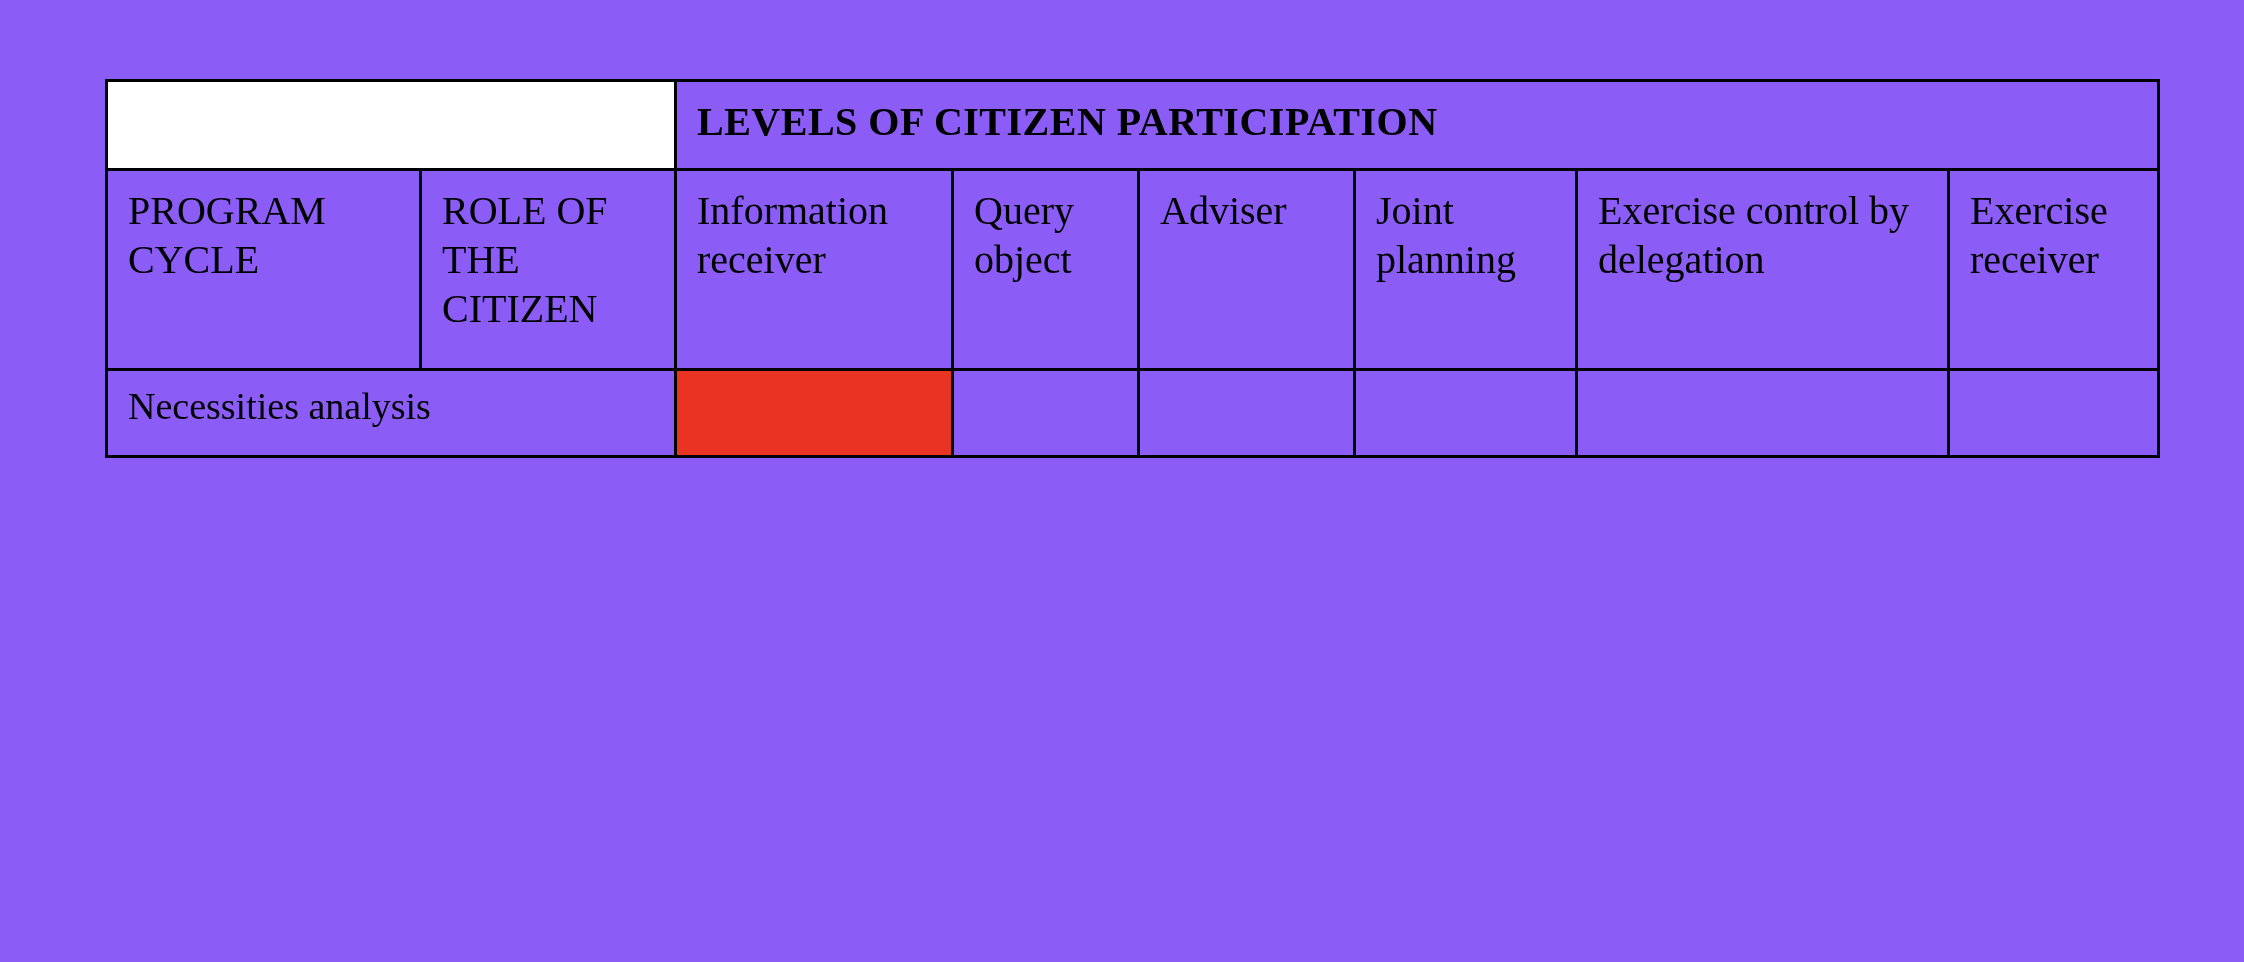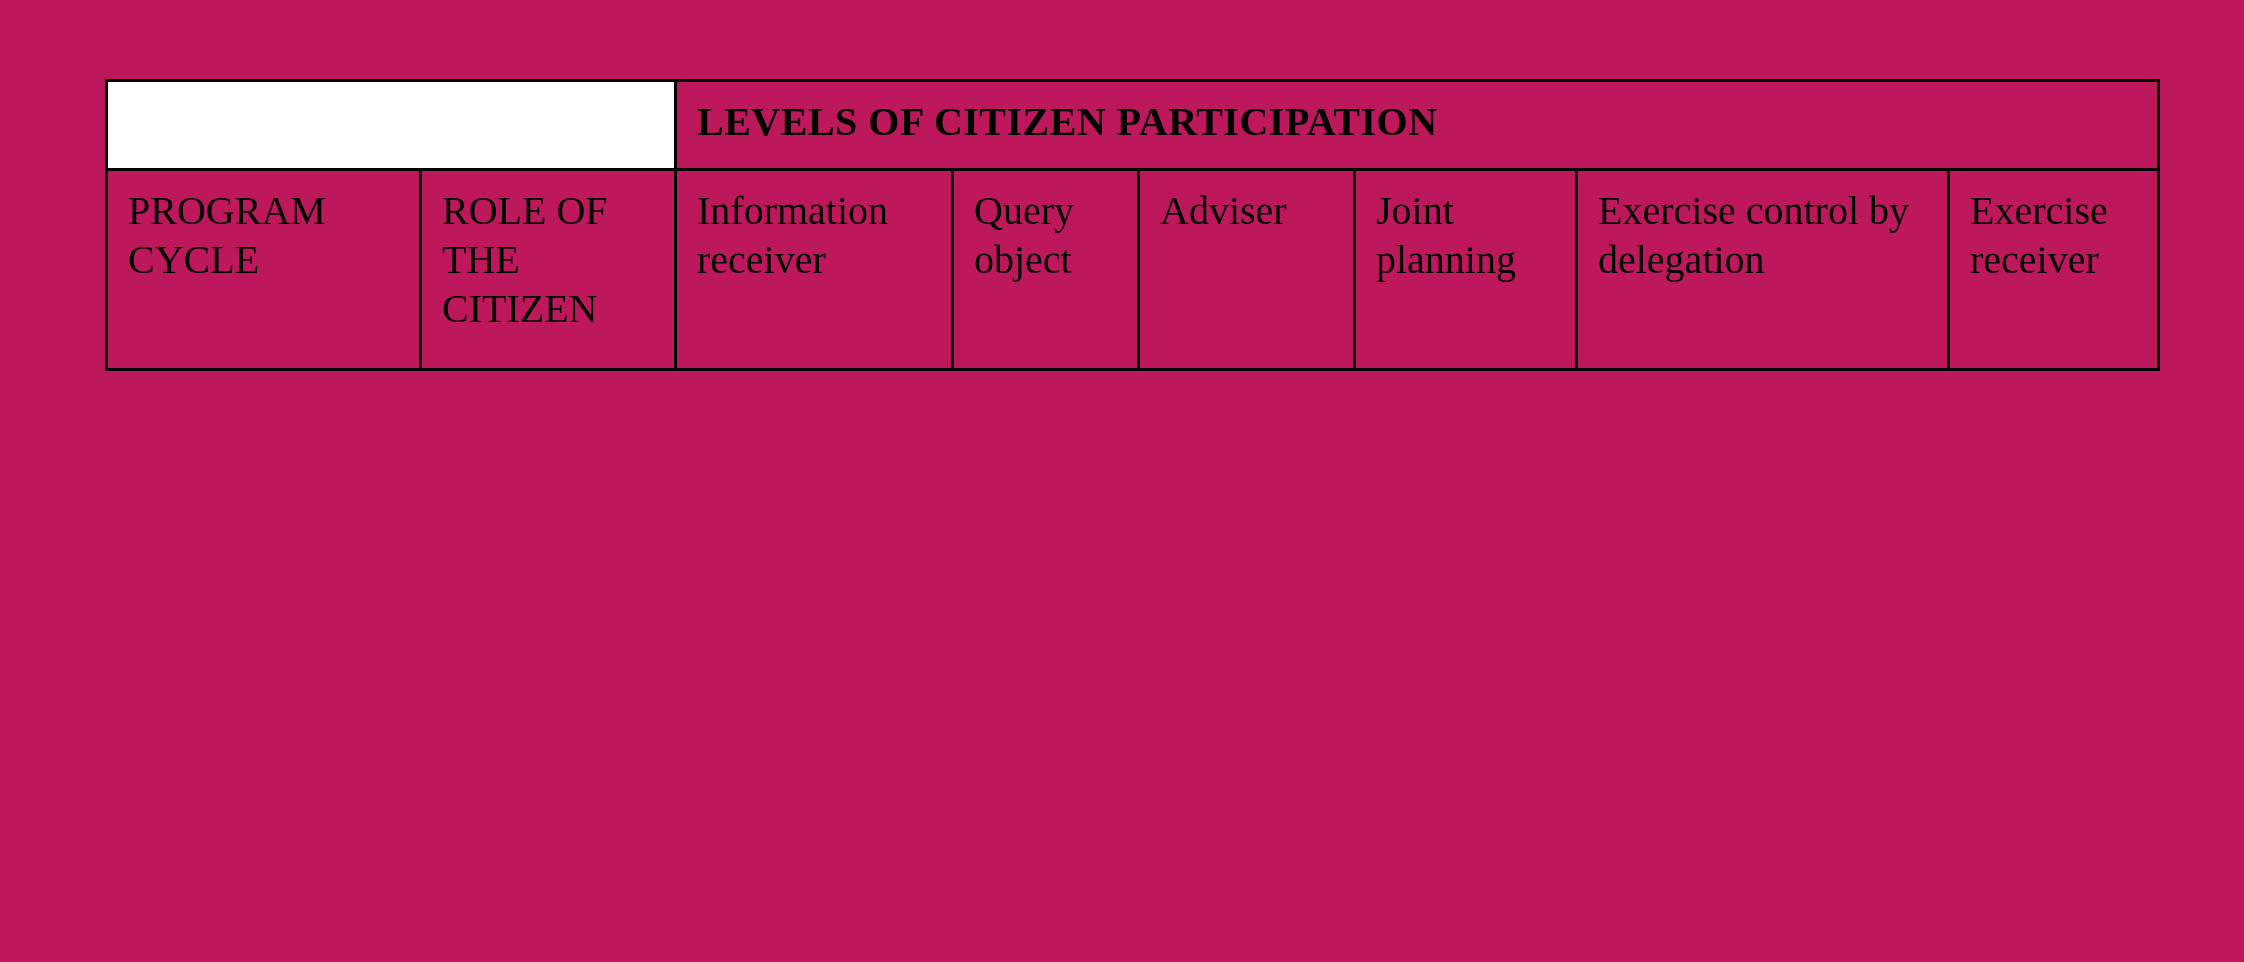--- a/index.html
+++ b/index.html
@@ -4,21 +4,21 @@
 <style>
   html, body {
     margin: 0;
     padding: 0;
     background: #ffffff;
   }
   .page {
     position: relative;
     width: 2244px;
     height: 962px;
-    background: #be185d;
+    background: #8b5cf6;
     font-family: "Liberation Serif", "DejaVu Serif", serif;
     color: #000000;
   }
   table.matrix {
     position: absolute;
     left: 105px;
     top: 79px;
     width: 2052px;
     border-collapse: collapse;
     table-layout: fixed;
@@ -79,18 +79,27 @@
       <td class="bold-label">PROGRAM CYCLE</td>
       <td>ROLE OF THE CITIZEN</td>
       <td>Information receiver</td>
       <td>Query object</td>
       <td>Adviser</td>
       <td>Joint planning</td>
       <td>Exercise control by delegation</td>
       <td>Exercise receiver</td>
     </tr>
 
+    <tr class="row-band" style="height:87px">
+      <td colspan="2" class="bold-label">Necessities analysis</td>
+      <td style="background-color: rgb(233, 52, 35);"></td>
+      <td></td>
+      <td></td>
+      <td></td>
+      <td></td>
+      <td></td>
+    </tr>
 
 
 
   </tbody>
     </table>
 </div>
 
 </body></html>

